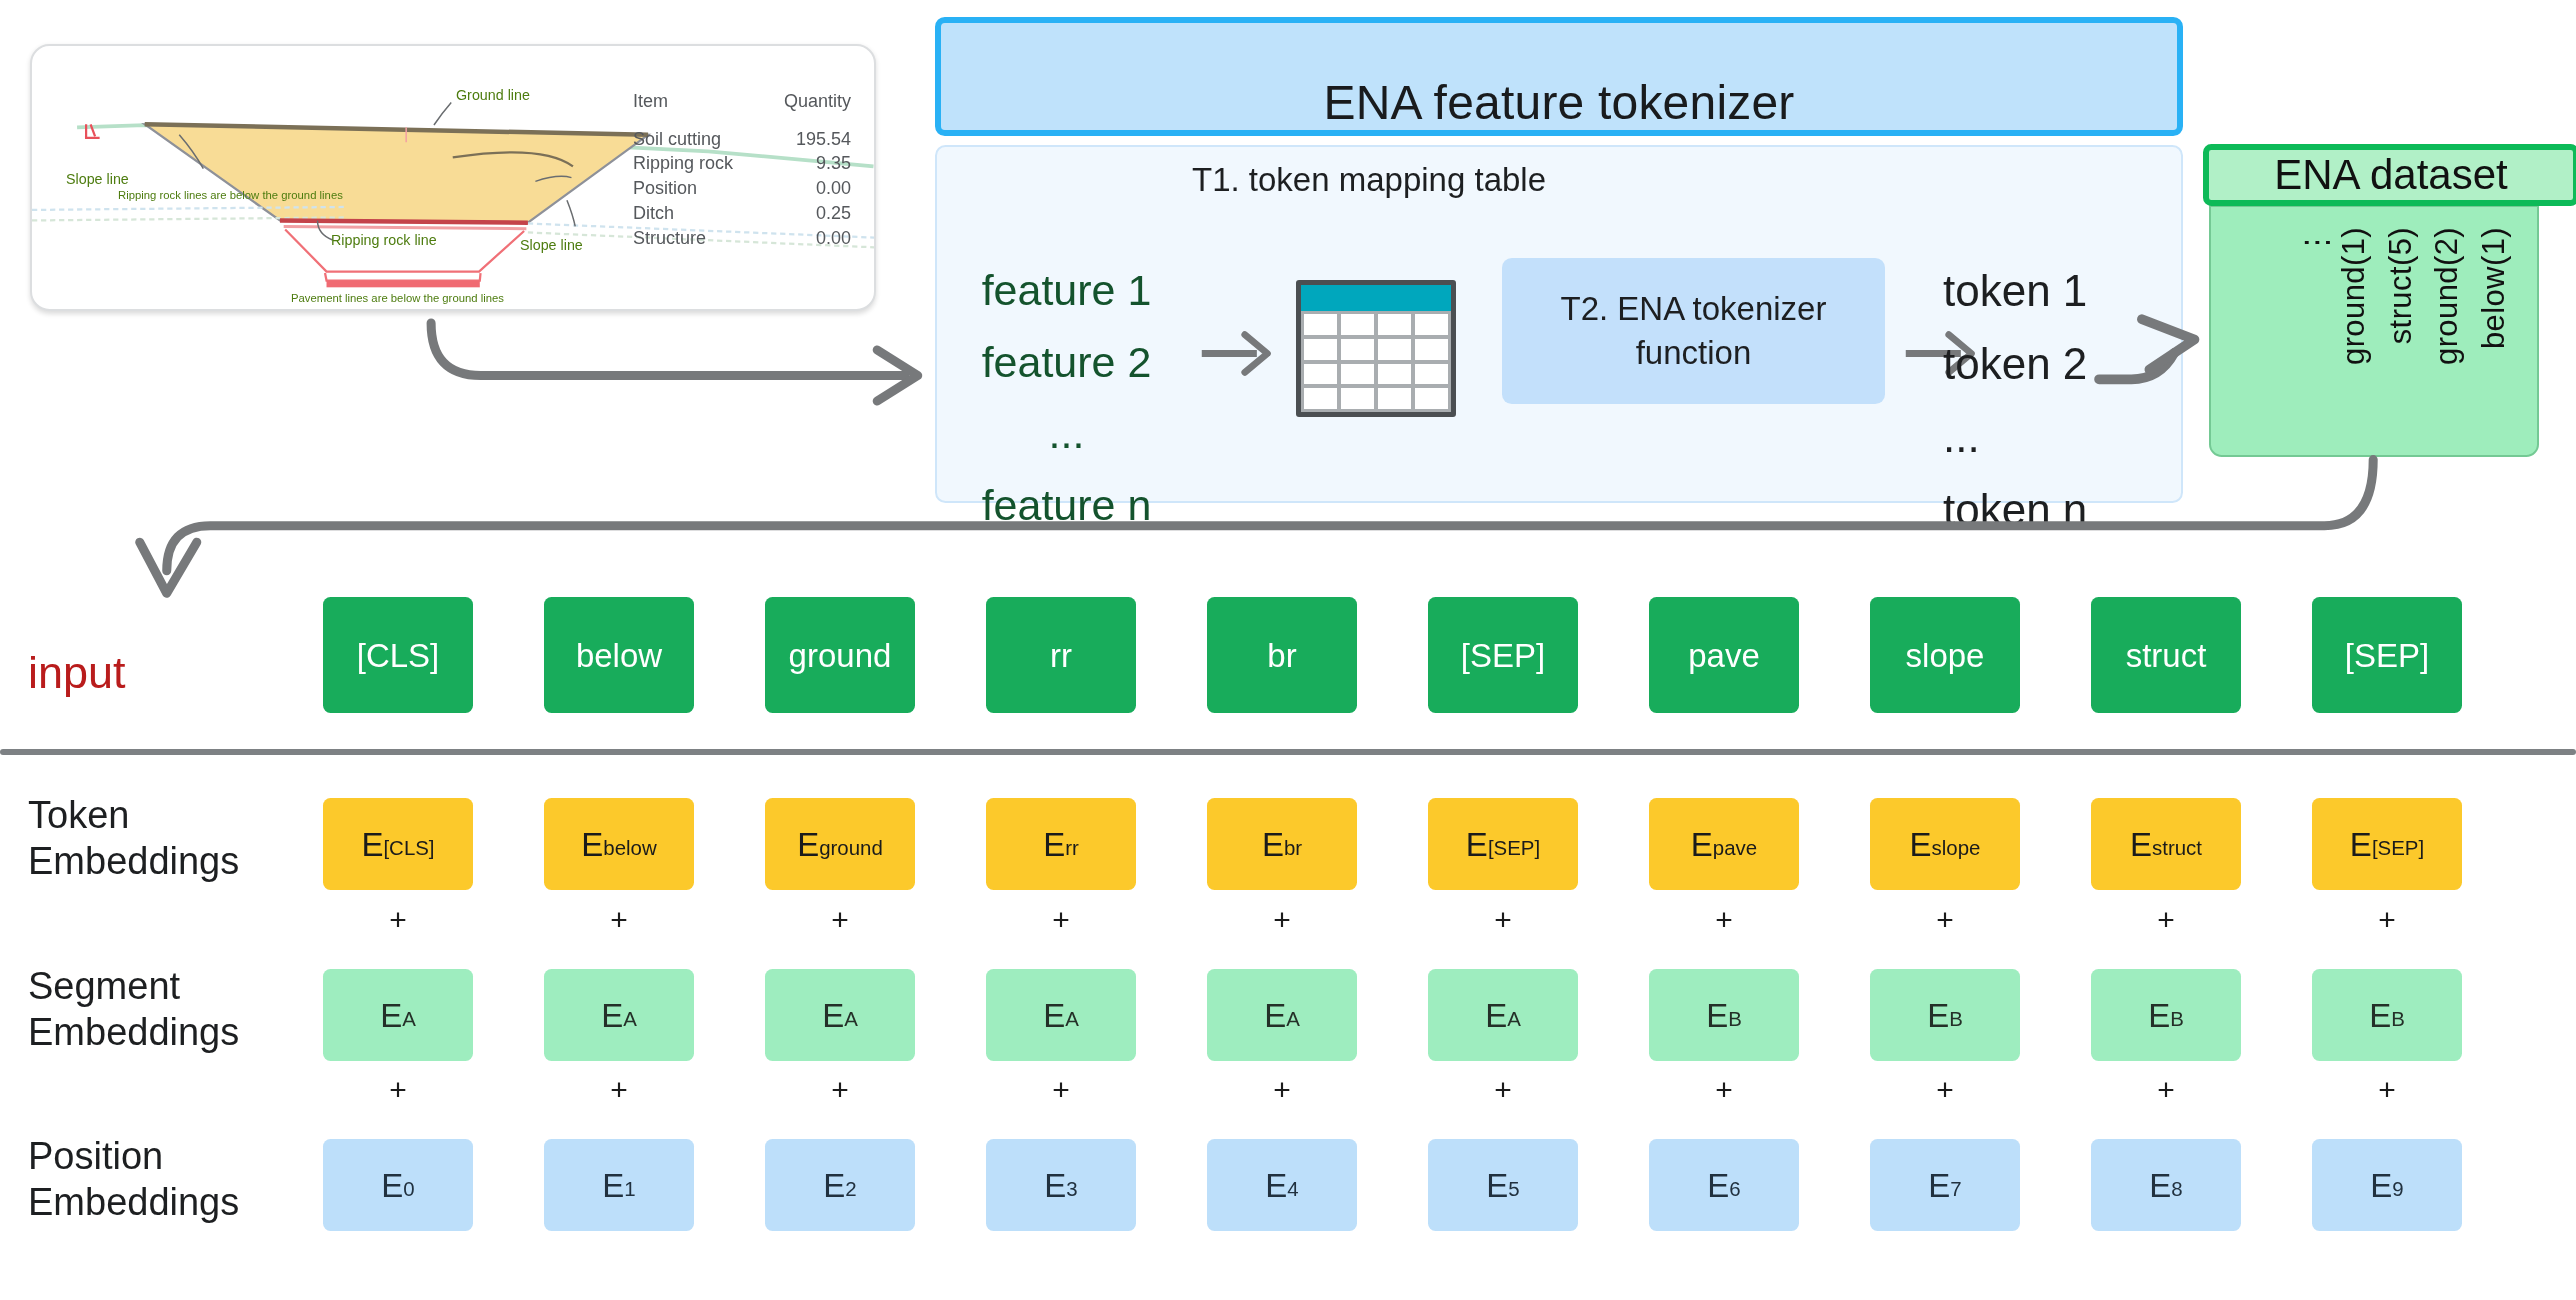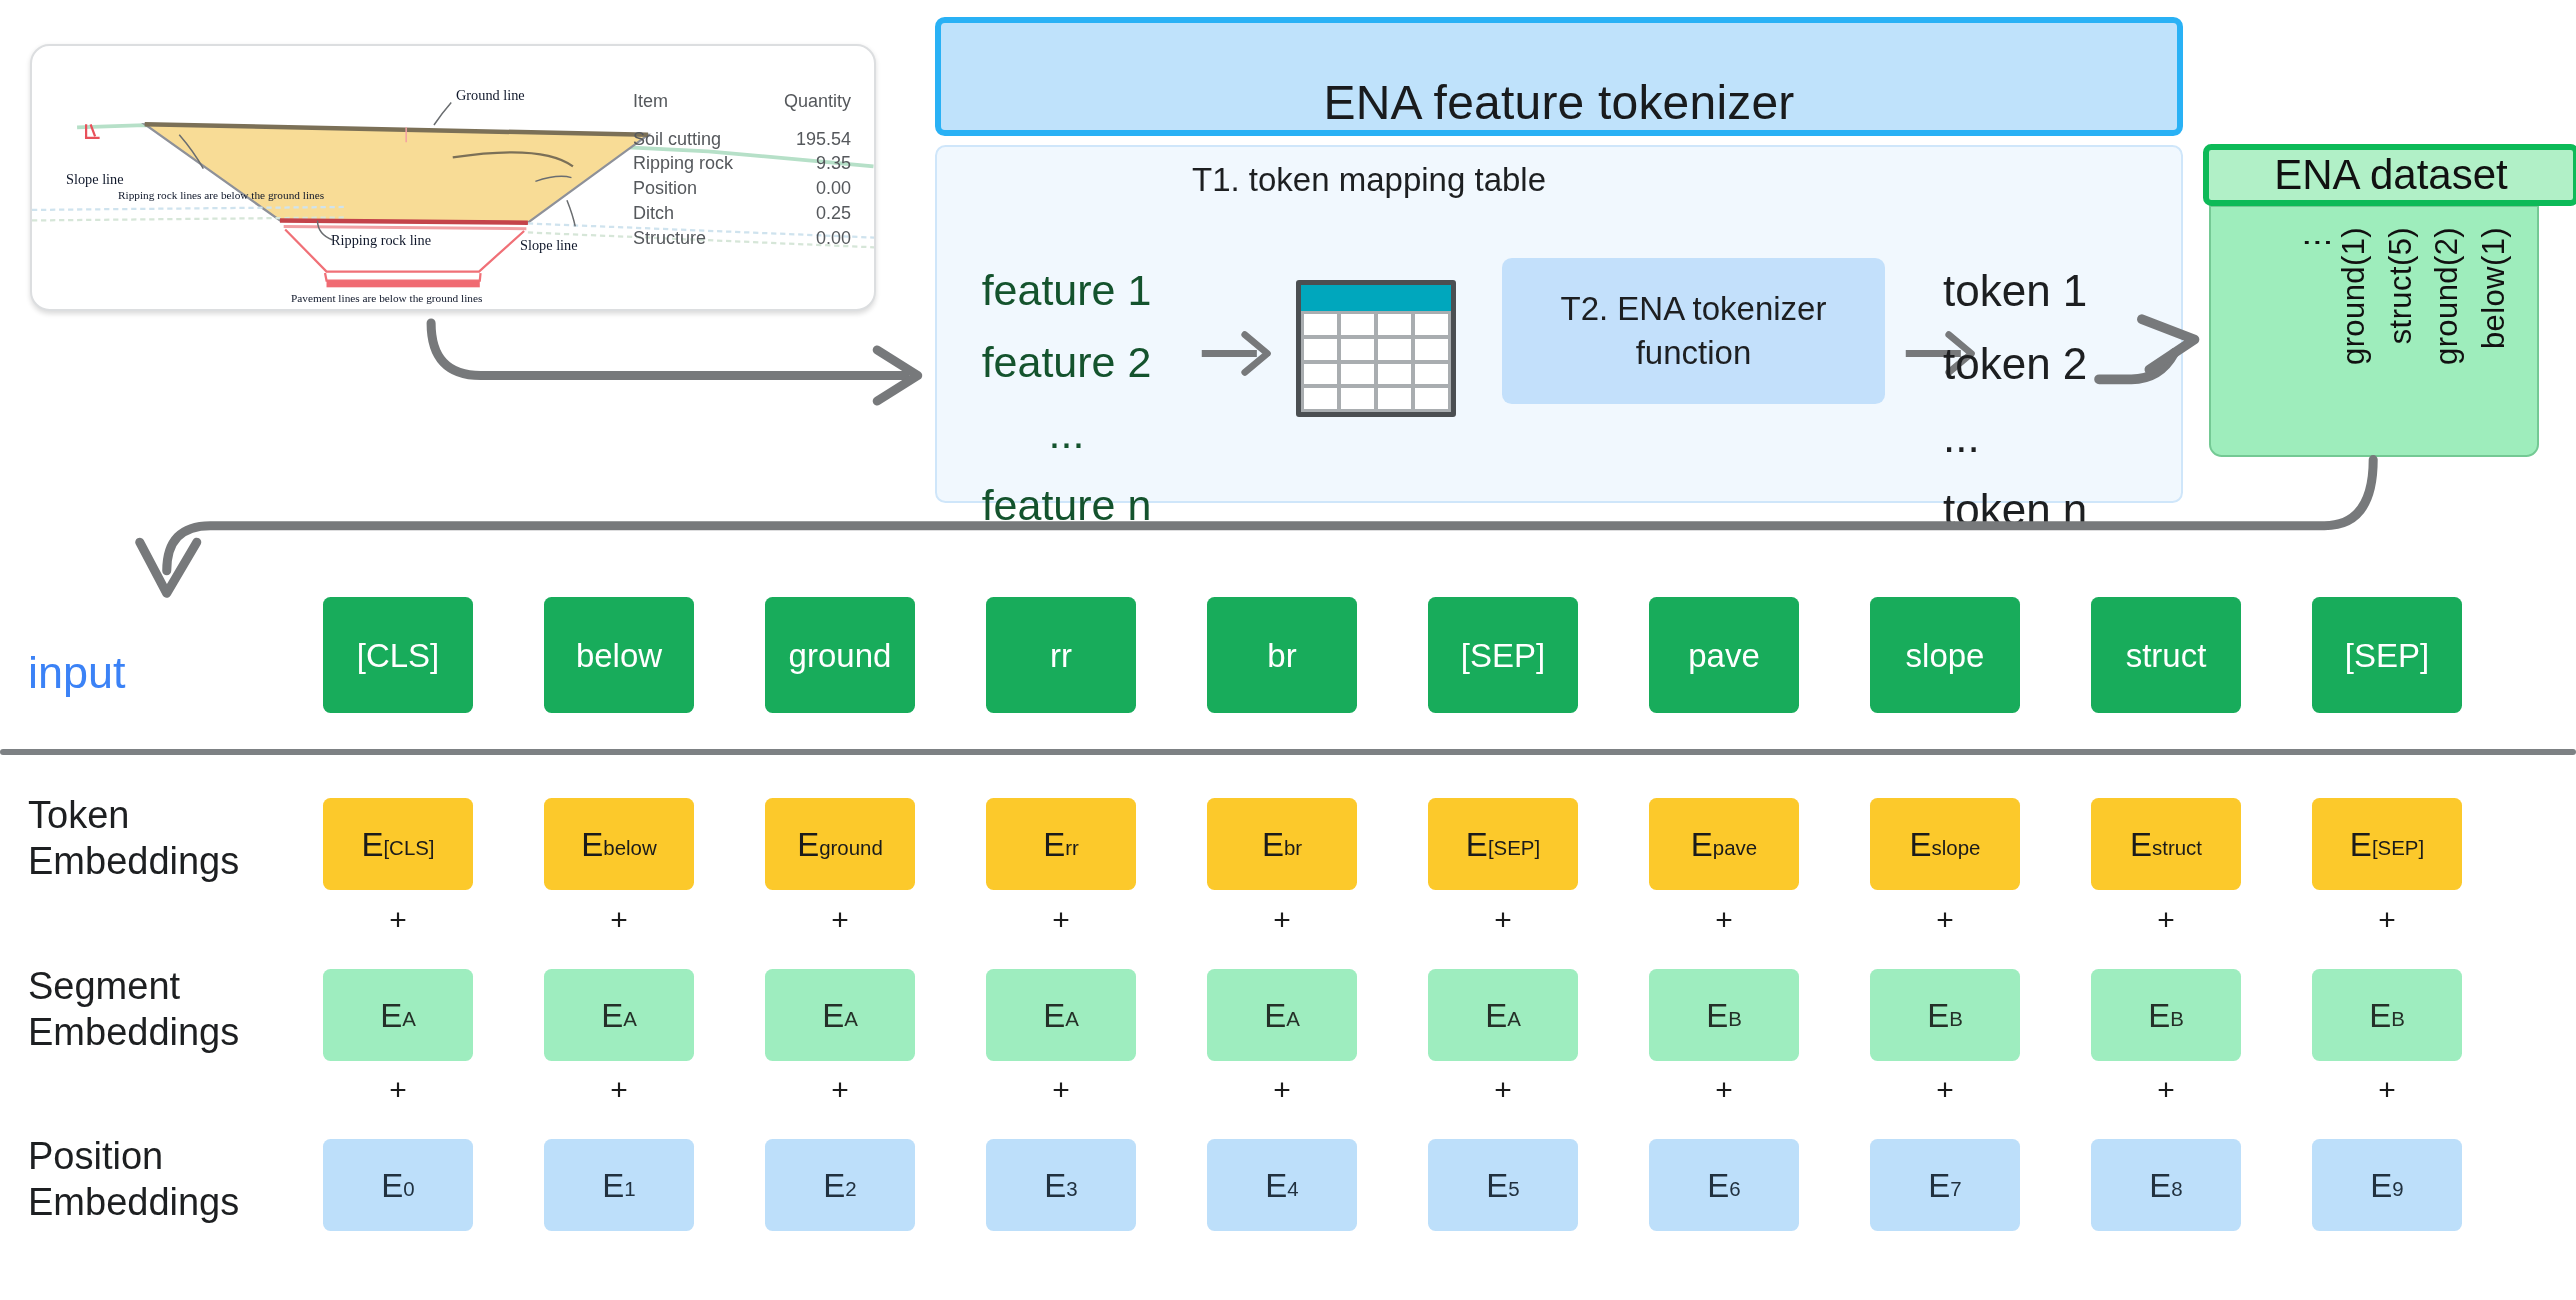--- a/index.html
+++ b/index.html
@@ -26,22 +26,22 @@
     position: absolute; left: 601px; top: 45px;
     width: 218px;
     font-size: 18px; color: #55585c;
     font-family: "Liberation Sans", sans-serif;
   }
   .dtbl .hrow, .dtbl .row { display: flex; justify-content: space-between; }
   .dtbl .hrow { margin-bottom: 16.5px; }
   .dtbl .row { margin-bottom: 3.8px; }
   .dtbl .qty { text-align: right; min-width: 68px; }
   .dlabel {
-    position: absolute; font-size: 14.3px; color: #0f172a;
-    font-family: Liberation Serif, serif; white-space: nowrap;
+    position: absolute; font-size: 14.3px; color: #4d7c0f;
+    font-family: Liberation Sans, sans-serif; white-space: nowrap;
   }
   .dlabel.sm { font-size: 12px; }
 
   
   .tok-header {
     position: absolute; left: 935px; top: 16.5px;
     width: 1248px; height: 119px;
     background: #bfe2fb;
     border: 6.8px solid #29b1f5;
     border-radius: 9.8px;
@@ -141,21 +141,21 @@
   .row-input .cell { height: 116px; background: #18ac5b; color: #fff; }
   .row-tok   .cell { height: 92px; background: #fcc92b; color: #1b1b1b; }
   .row-seg   .cell { height: 92px; background: #9eedbf; color: #243028; }
   .row-pos   .cell { height: 92px; background: #bddffa; color: #21313f; }
 
   .plusrow { position: absolute; left: 323px; display: flex; gap: 71px; }
   .plusrow span { width: 150px; text-align: center;
                   font-size: 30px; color: #1b1b1b; line-height: 1; }
 
   .input-word { position: absolute; left: 28px; top: 647px;
-                font-size: 45px; color: #3b82f6; }
+                font-size: 45px; color: #b91c1c; }
 </style>
 </head>
 <body>
 
 <div id="stage">
 
   <div class="drawing-card">
     <svg width="846" height="267" viewBox="0 0 1126 355">
       <path d="M60 108 L150 105 L400 122" stroke="#b6e0c8" stroke-width="5" fill="none"></path>
       <path d="M700 130 L900 140 L1120 160" stroke="#b6e0c8" stroke-width="5" fill="none"></path>

